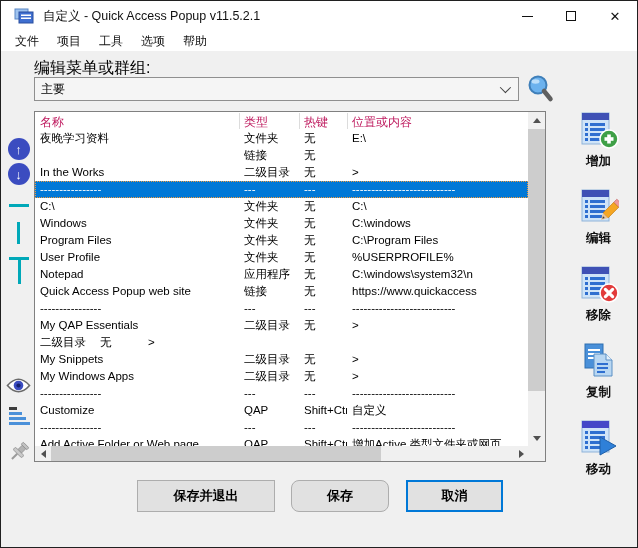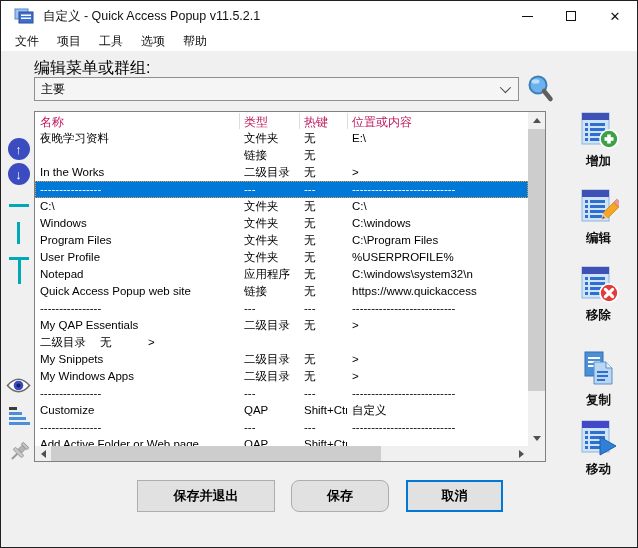--- a/index.html
+++ b/index.html
@@ -278,20 +278,21 @@
       <div class="trow">
     <span class="c name">----------------</span>
     <span class="c type">---</span>
     <span class="c hot">---</span>
     <span class="c loc">---------------------------</span>
   </div>
       <div class="trow">
     <span class="c name">Add Active Folder or Web page</span>
     <span class="c type">QAP</span>
     <span class="c hot">Shift+Ctrl+A</span>
+    <span class="c loc">增加Active 类型文件夹或网页</span>
   </div>
     </div>
 
   <div class="vscroll">
     <div class="sb-btn" style="left:0;top:0;width:17px;height:16px;">
         <span class="tri up"></span>
       </div>
     <div class="vthumb"></div>
     <div class="sb-btn" style="left:0;bottom:0;width:17px;height:16px;">
         <span class="tri down"></span>
@@ -368,21 +369,21 @@
         <rect x="11" y="22" width="15" height="3"></rect>
       <rect x="6" y="27" width="3" height="3"></rect>
         <rect x="11" y="27" width="12" height="3"></rect>
     </g>
     <circle cx="30" cy="28" r="9" fill="#e23b3b" stroke="#fff" stroke-width="1.6"></circle>
     <path d="M26.4 24.4 L33.6 31.6 M33.6 24.4 L26.4 31.6" stroke="#fff" stroke-width="3.2" stroke-linecap="round"></path>
   </svg>
   <span class="rt-label">移除</span>
 </div>
 
-<div class="rt-btn" style="top:349px;">
+<div class="rt-btn" style="top:341px;">
   <svg width="40" height="40" viewBox="0 0 40 40">
     <rect x="6" y="2" width="18" height="24" fill="#4a90d9" stroke="#2f6fb0"></rect>
     <rect x="9" y="7" width="12" height="2" fill="#fff"></rect>
     <rect x="9" y="11" width="12" height="2" fill="#fff"></rect>
     <rect x="9" y="15" width="12" height="2" fill="#fff"></rect>
     <path d="M15 12 h12 l6 6 v16 h-18 z" fill="#b9d7f2" stroke="#5a8fc4"></path>
     <path d="M27 12 v6 h6" fill="#e3f0fc" stroke="#5a8fc4"></path>
     <rect x="18" y="21" width="11" height="2" fill="#2f6fd0"></rect>
     <rect x="18" y="25" width="11" height="2" fill="#2f6fd0"></rect>
     <rect x="18" y="29" width="8" height="2" fill="#2f6fd0"></rect>

